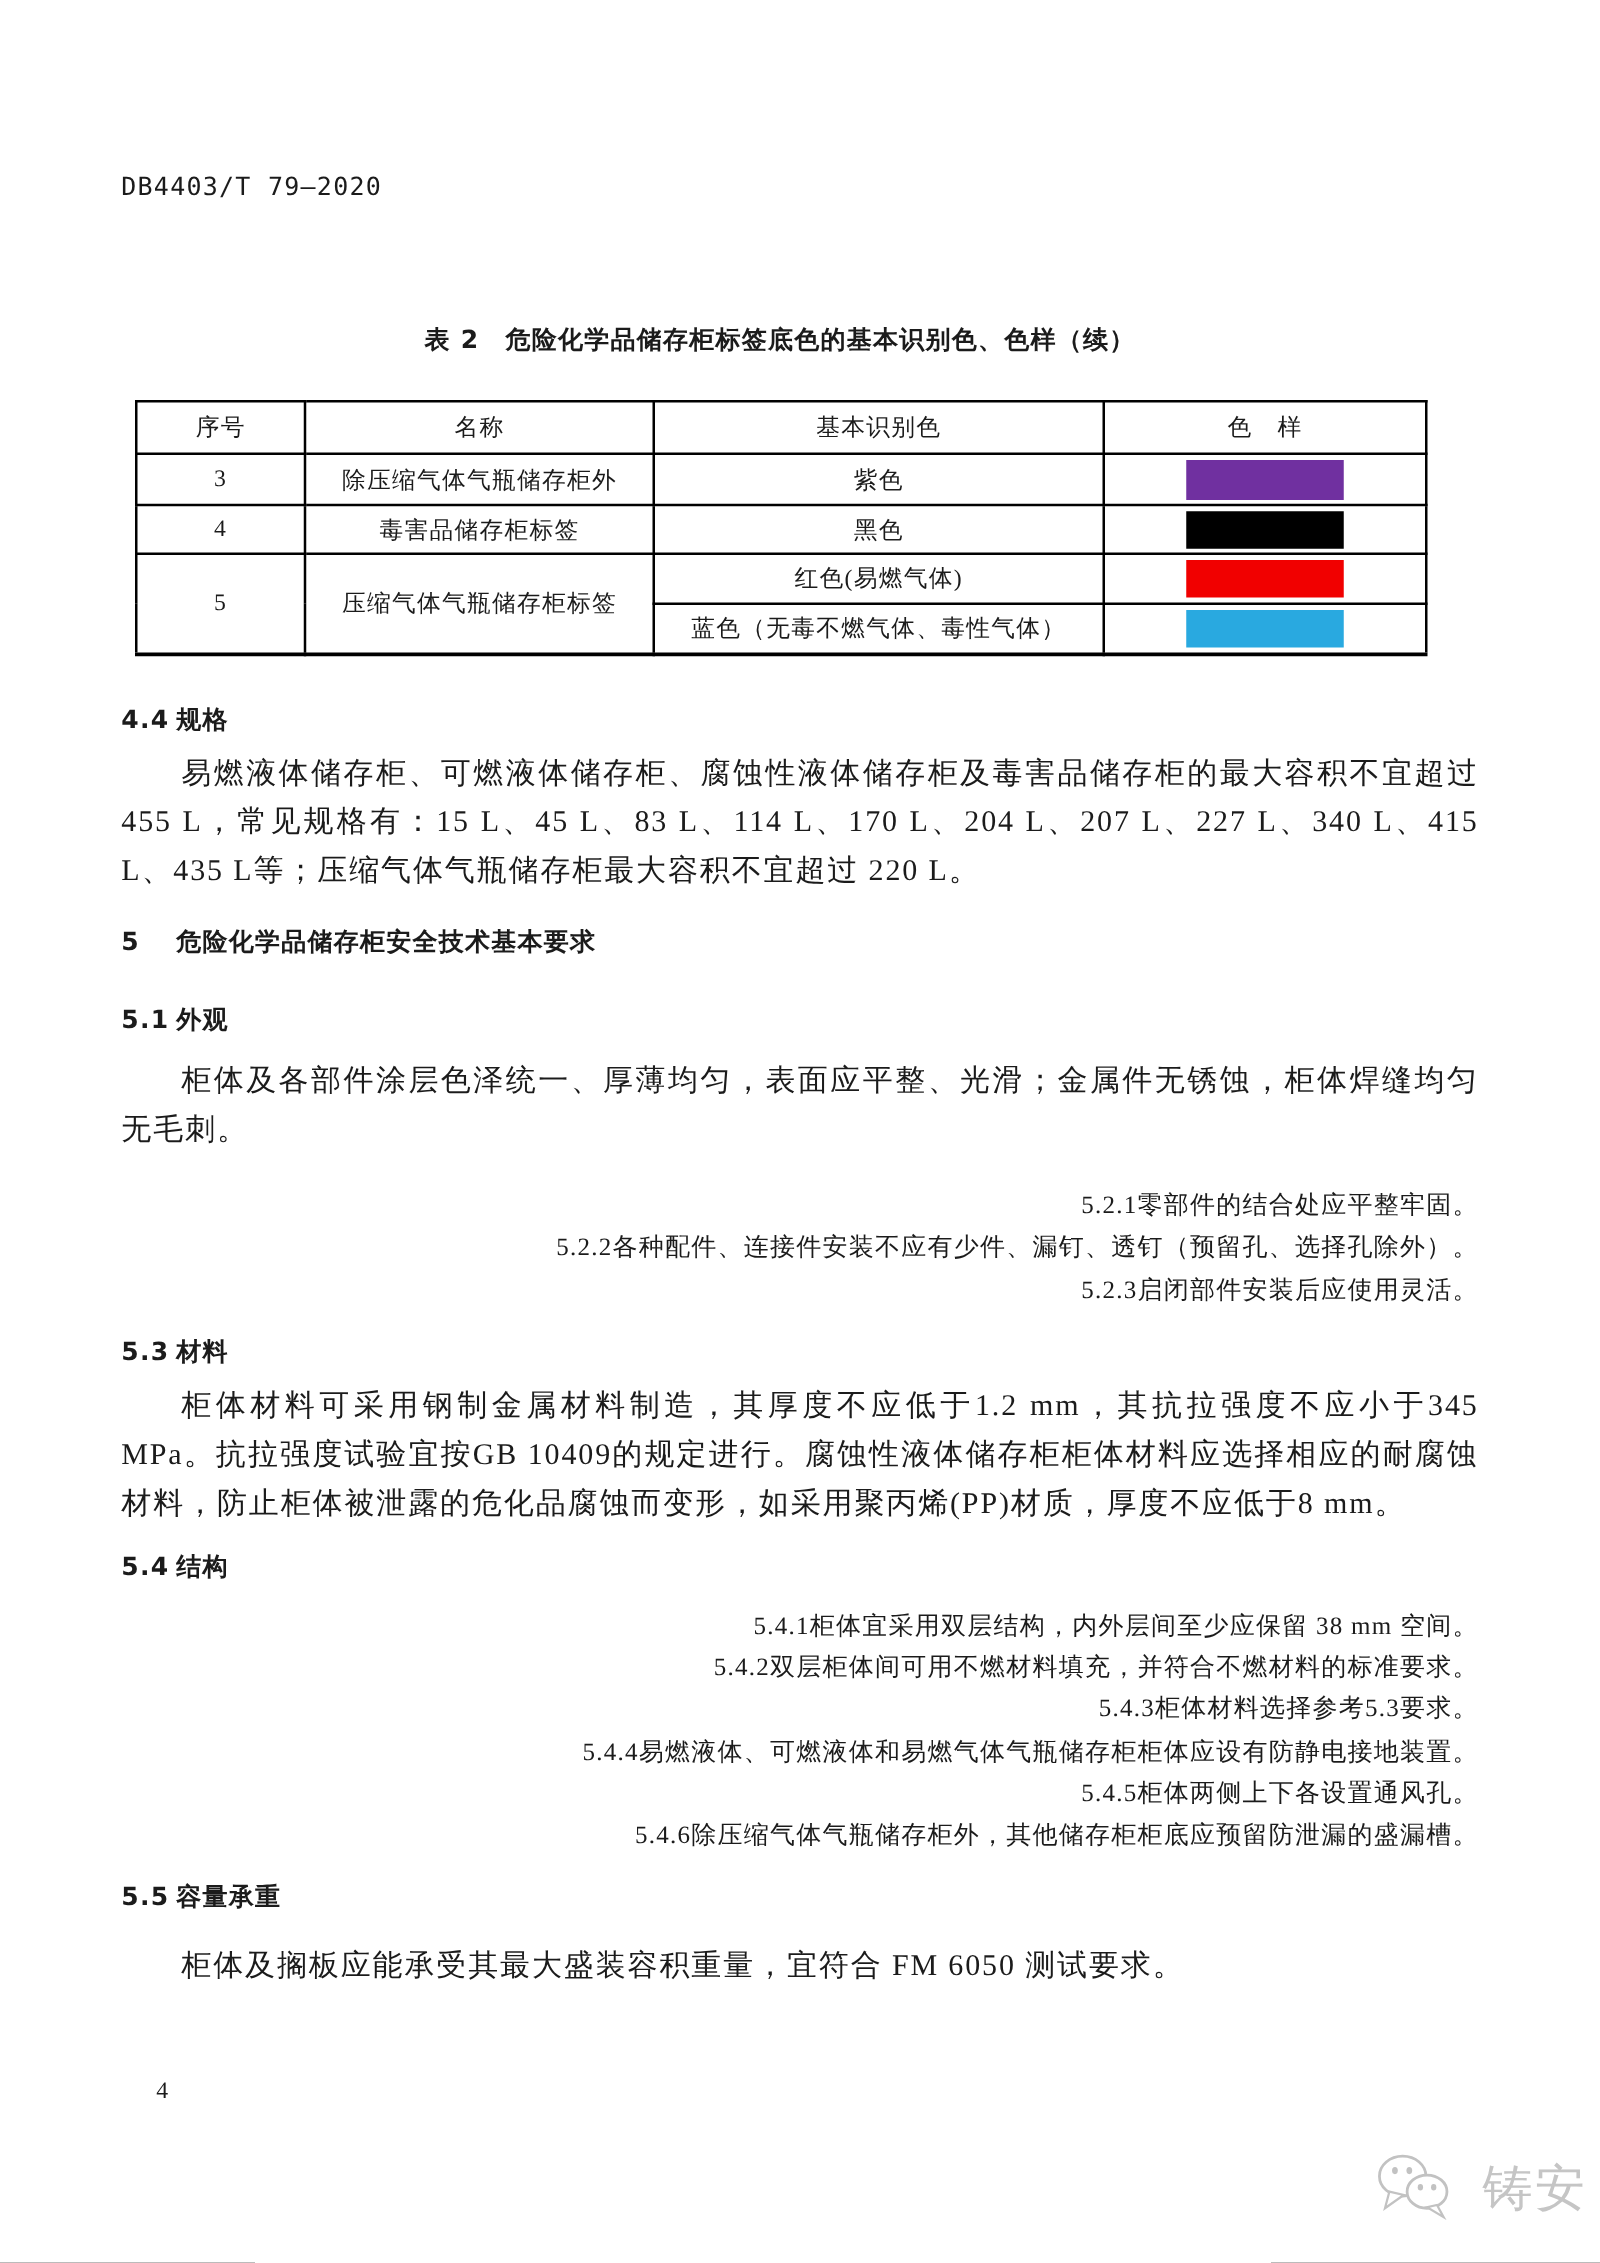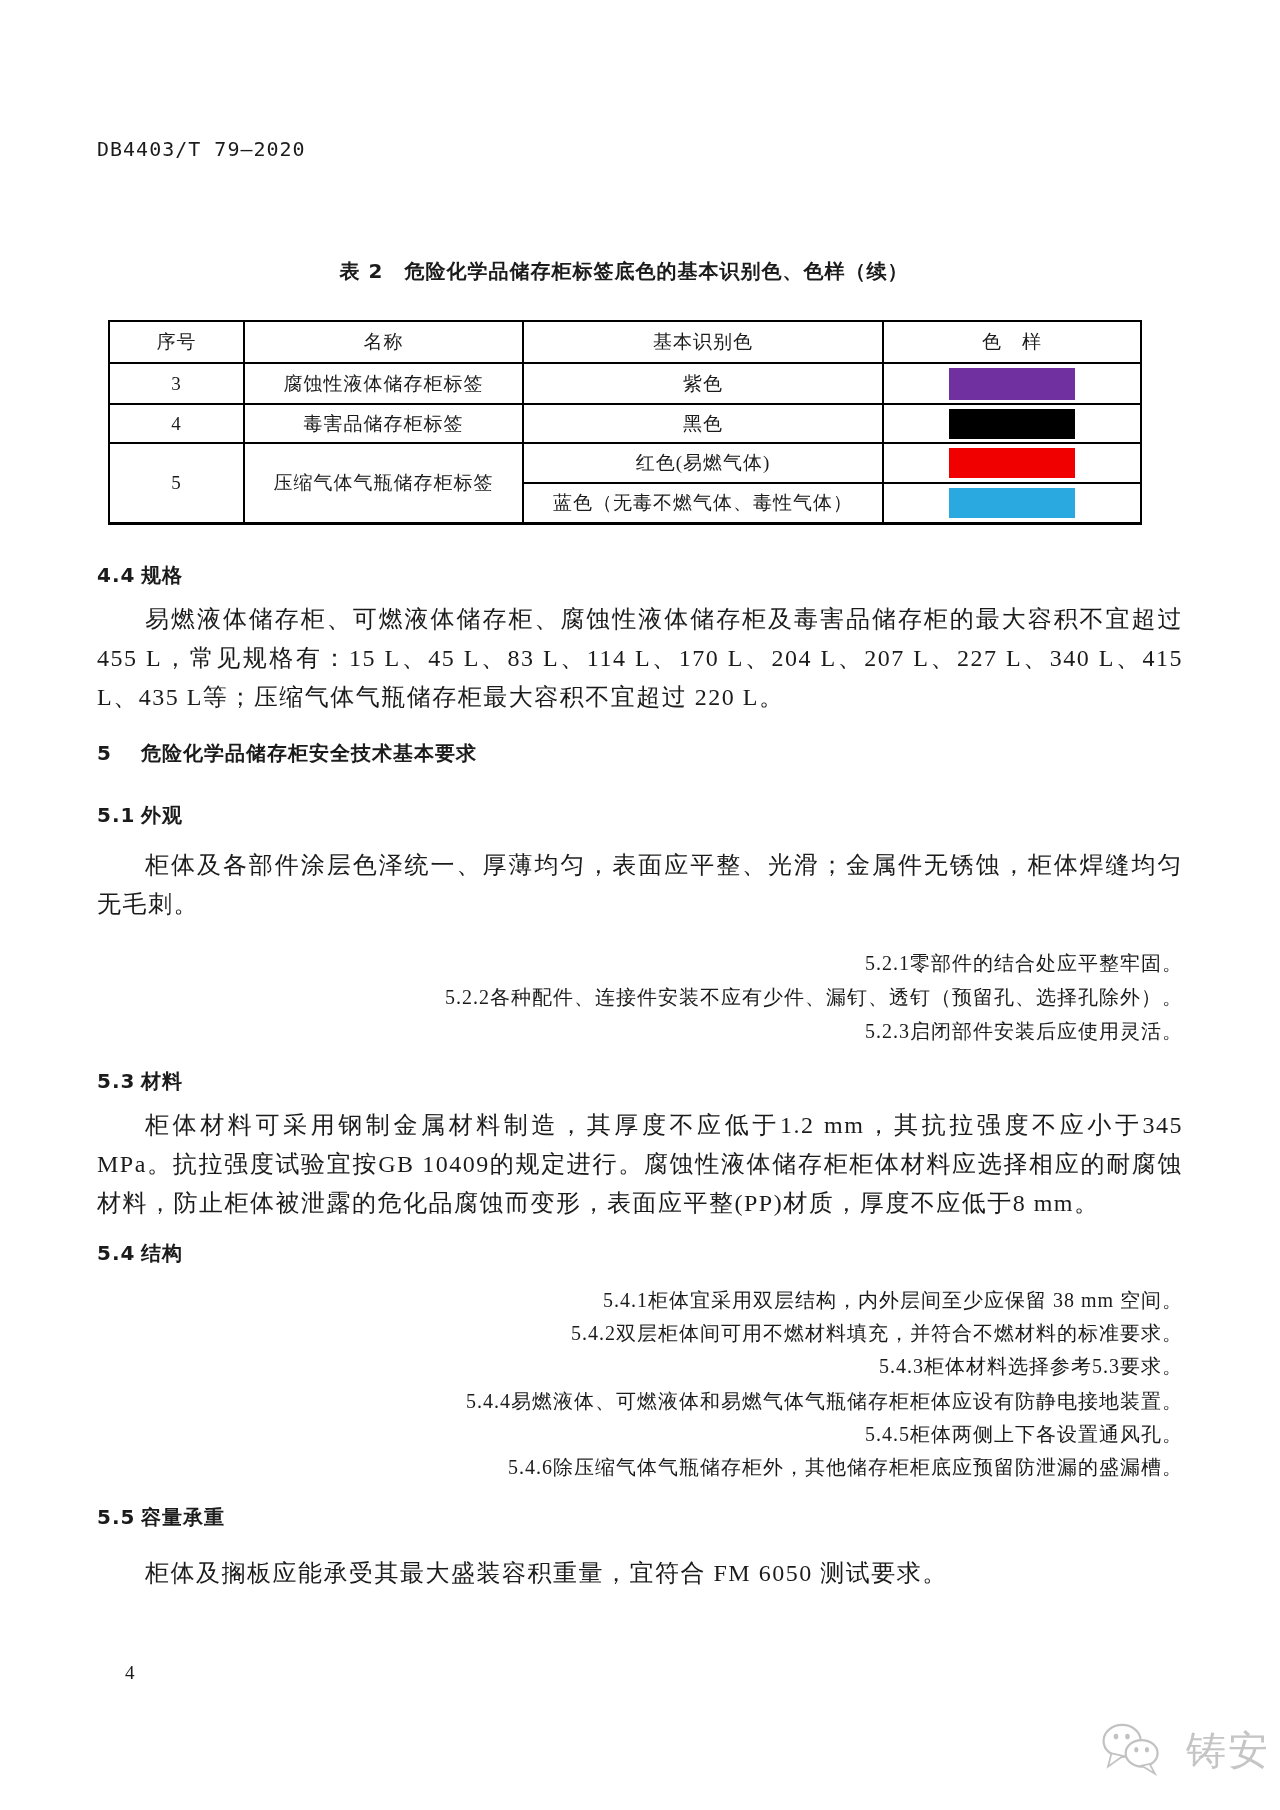--- a/index.html
+++ b/index.html
@@ -90,21 +90,21 @@
     </colgroup>
     <tbody>
       <tr class="rh">
         <td>序号</td>
         <td>名称</td>
         <td>基本识别色</td>
         <td>色　样</td>
       </tr>
       <tr class="r3">
         <td>3</td>
-        <td>腐蚀性液体储存柜标签</td>
+        <td>除压缩气体气瓶储存柜外</td>
         <td>紫色</td>
         <td>
           <div class="swatch tall" style="background-color: rgb(112, 48, 160);"></div>
         </td>
       </tr>
       <tr class="r4">
         <td>4</td>
         <td>毒害品储存柜标签</td>
         <td>黑色</td>
         <td>
@@ -148,21 +148,21 @@
   <div class="abs clause" style="top:984px">
     <span class="cnum">5.2.2</span><span>各种配件、连接件安装不应有少件、漏钉、透钉（预留孔、选择孔除外）。</span>
   </div>
   <div class="abs clause" style="top:1018px">
     <span class="cnum">5.2.3</span><span>启闭部件安装后应使用灵活。</span>
   </div>
 
   <div class="abs h2" style="top:1068px">
     <span class="hnum">5.3</span><span>材料</span>
   </div>
-  <p class="abs para" style="top:1106px">柜体材料可采用钢制金属材料制造，其厚度不应低于1.2 mm，其抗拉强度不应小于345 MPa。抗拉强度试验宜按GB 10409的规定进行。腐蚀性液体储存柜柜体材料应选择相应的耐腐蚀材料，防止柜体被泄露的危化品腐蚀而变形，表面应平整(PP)材质，厚度不应低于8 mm。</p>
+  <p class="abs para" style="top:1106px">柜体材料可采用钢制金属材料制造，其厚度不应低于1.2 mm，其抗拉强度不应小于345 MPa。抗拉强度试验宜按GB 10409的规定进行。腐蚀性液体储存柜柜体材料应选择相应的耐腐蚀材料，防止柜体被泄露的危化品腐蚀而变形，如采用聚丙烯(PP)材质，厚度不应低于8 mm。</p>
 
   <div class="abs h2" style="top:1240px">
     <span class="hnum">5.4</span><span>结构</span>
   </div>
   <div class="abs clause" style="top:1287px">
     <span class="cnum">5.4.1</span><span>柜体宜采用双层结构，内外层间至少应保留 38 mm 空间。</span>
   </div>
   <div class="abs clause" style="top:1320px">
     <span class="cnum">5.4.2</span><span>双层柜体间可用不燃材料填充，并符合不燃材料的标准要求。</span>
   </div>

